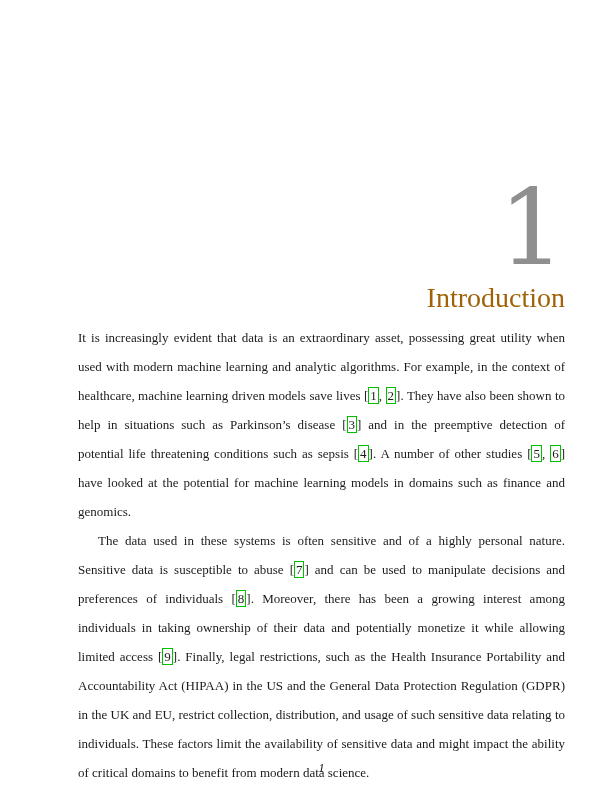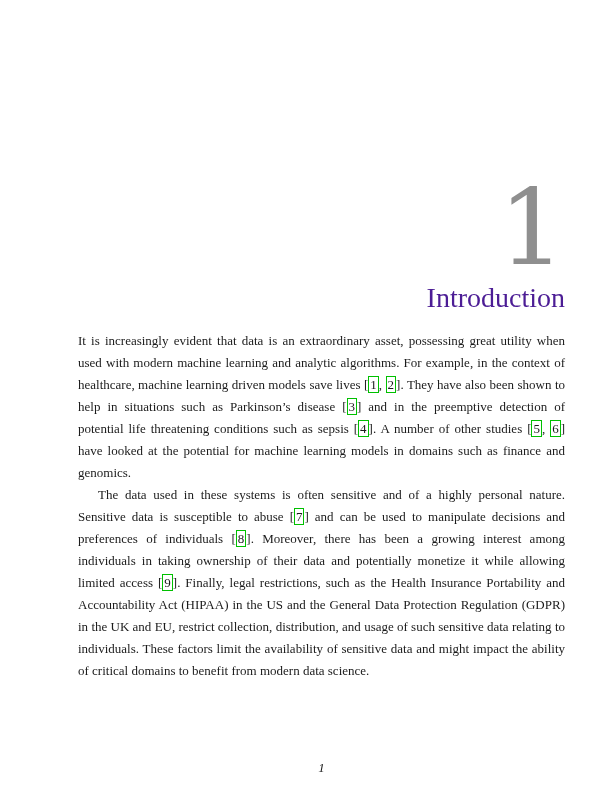--- a/index.html
+++ b/index.html
@@ -25,30 +25,30 @@
   .chapter-number {
     font-size: 104px;
     line-height: 0.78;
     font-family: "DejaVu Serif", serif;
     letter-spacing: 0;
   }
   .chapter-title {
     font-size: 28px;
     line-height: 1;
     margin-top: 15px;
-    color: #4c1d95;
+    color: #a16207;
     font-family: "Liberation Serif", serif;
   }
   .body-text {
     position: absolute;
     left: 78px;
-    top: 330px;
+    top: 323px;
     width: 487px;
     font-size: 13px;
-    line-height: 22px;
+    line-height: 29px;
     text-align: justify;
     color: #1b1b1b;
   }
   .para {
     margin: 0;
   }
   .para.indent {
     text-indent: 20px;
   }
   .cite {

